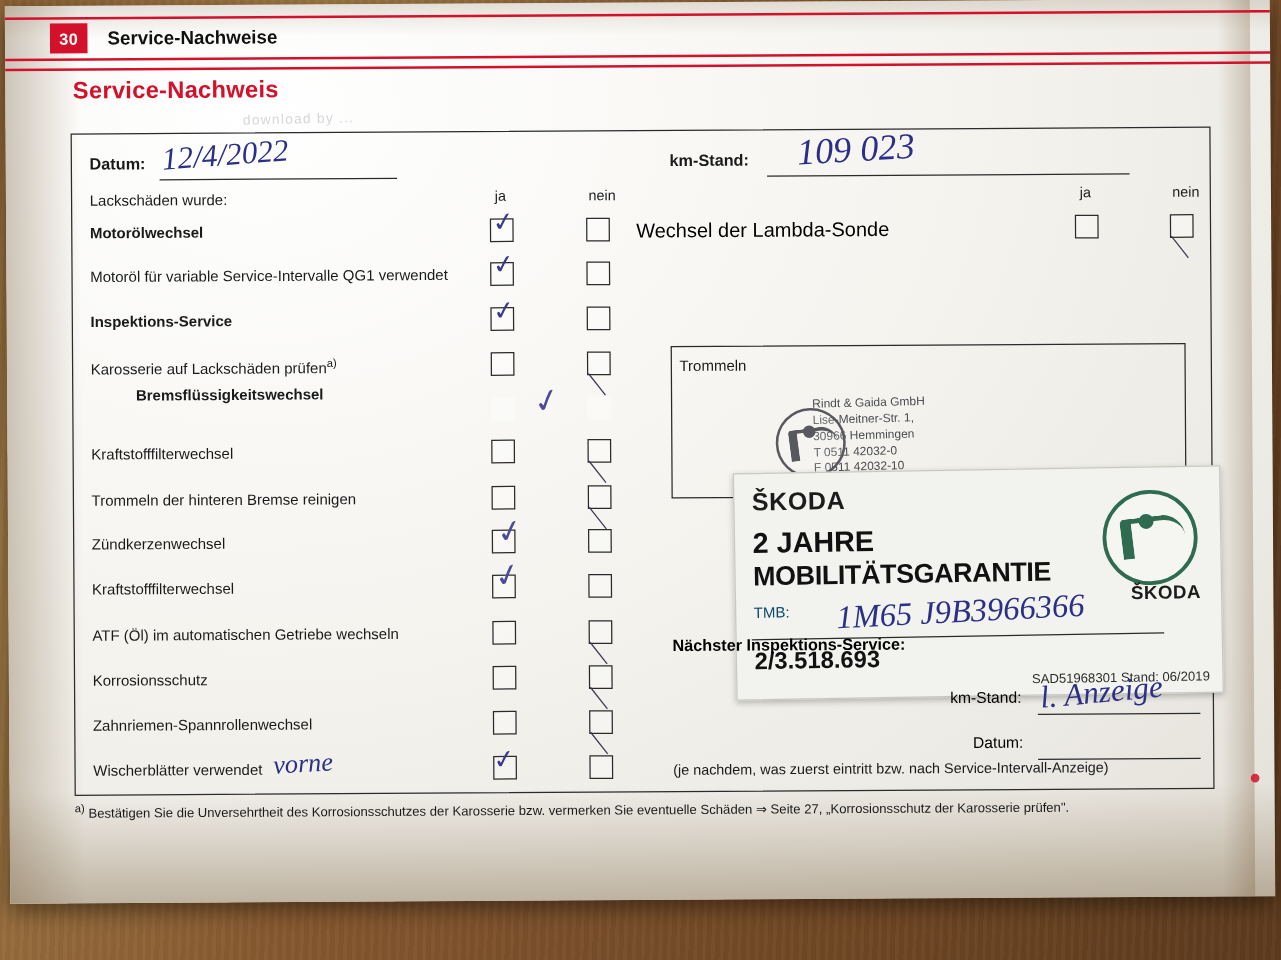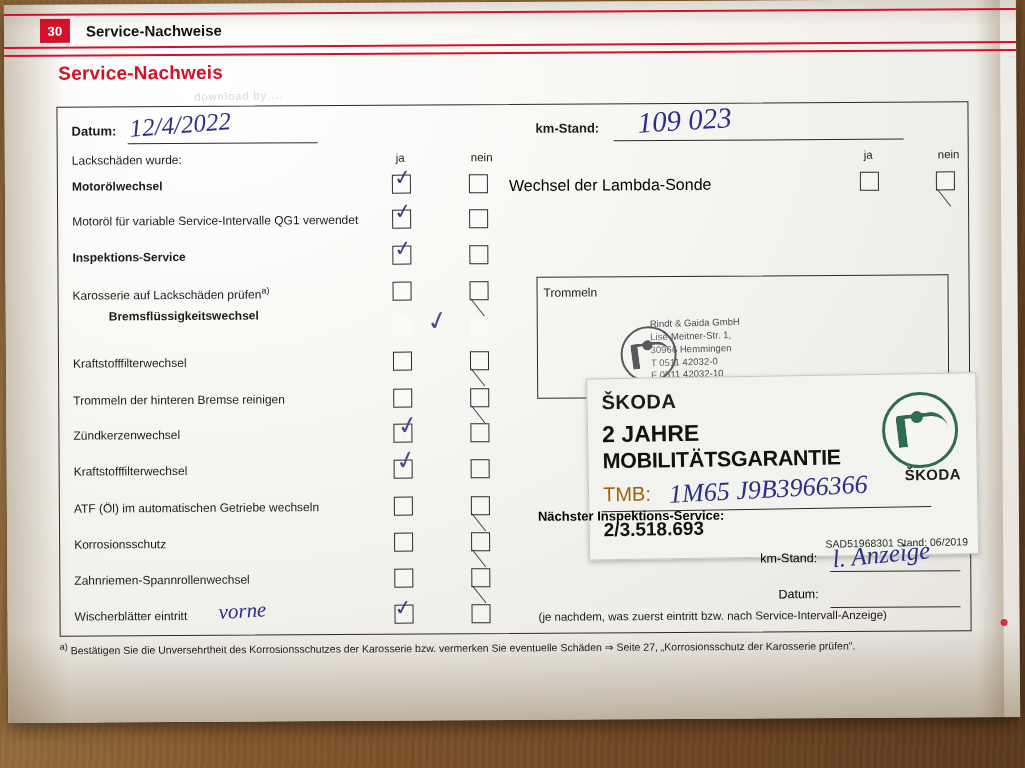--- a/index.html
+++ b/index.html
@@ -297,21 +297,21 @@
   #mobility-sticker .title1 {
     position: absolute; left: 14px; top: 42px;
     font-size: 23px; font-weight: bold; color: #111;
   }
   #mobility-sticker .title2 {
     position: absolute; left: 14px; top: 70px;
     font-size: 21.5px; font-weight: bold; color: #111; letter-spacing: -.3px;
   }
   #mobility-sticker .tmb-label {
     position: absolute; left: 14px; top: 104px;
-    font-size: 20px; color: #a16207;
+    font-size: 12px; color: #0c4a6e;
   }
   #mobility-sticker .tmb-rule {
     position: absolute; left: 12px; top: 132px; width: 330px; height: 1.3px; background: #2a2a2a;
   }
   #mobility-sticker .code {
     position: absolute; left: 14px; top: 140px;
     font-size: 19px; font-weight: bold; color: #111;
   }
   #mobility-sticker .sad {
     position: absolute; right: 10px; bottom: 6px;
@@ -483,21 +483,21 @@
     <div class="row-label" style="top:430px;">Korrosionsschutz</div>
     <div class="box ja" style="top:427px;"></div>
     <div class="box nein" style="top:427px;"></div>
     <div class="slash" style="left:412px; top:444px;"></div>
 
     <div class="row-label" style="top:466px;">Zahnriemen-Spannrollenwechsel</div>
     <div class="box ja" style="top:463px;"></div>
     <div class="box nein" style="top:463px;"></div>
     <div class="slash" style="left:412px; top:480px;"></div>
 
-    <div class="row-label" style="top:502px;">Wischerblätter eintritt</div>
+    <div class="row-label" style="top:502px;">Wischerblätter verwendet</div>
     <div class="handwriting" style="left:158px; top:492px; font-size:21px; transform:rotate(-3deg);">vorne</div>
     <div class="box ja" style="top:499px;"></div>
     <div class="box nein" style="top:499px;"></div>
     <div class="mark tick" style="left:334px; top:492px;">✓</div>
 
     <div id="lambda-label">Wechsel der Lambda-Sonde</div>
     <div class="box ja-r" style="top:69px;"></div>
     <div class="box nein-r" style="top:69px;"></div>
     <div class="slash" style="left:879px; top:86px;"></div>
 

